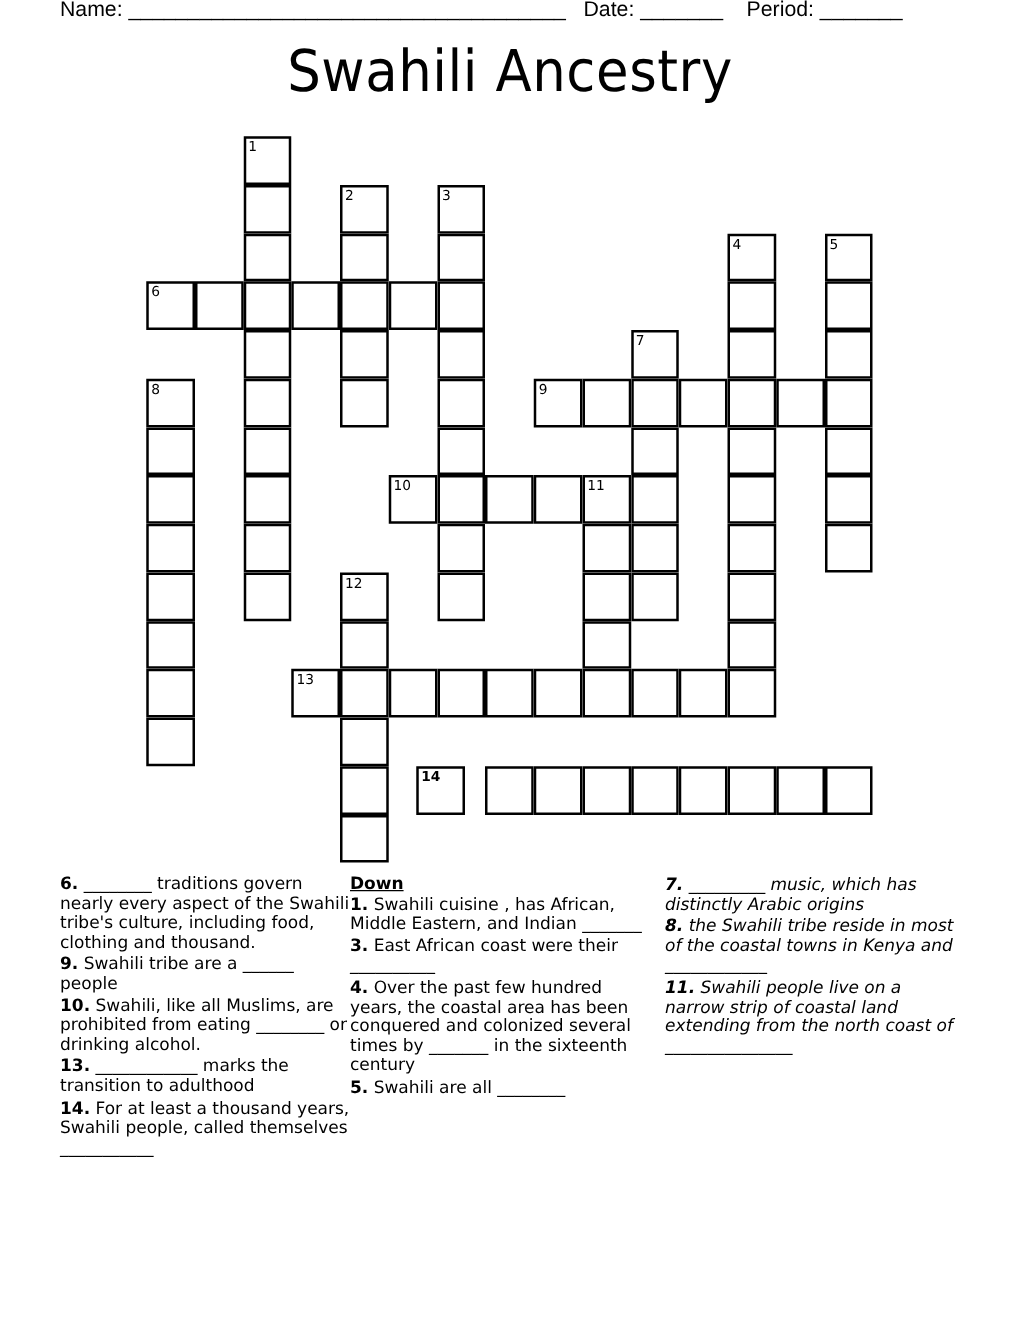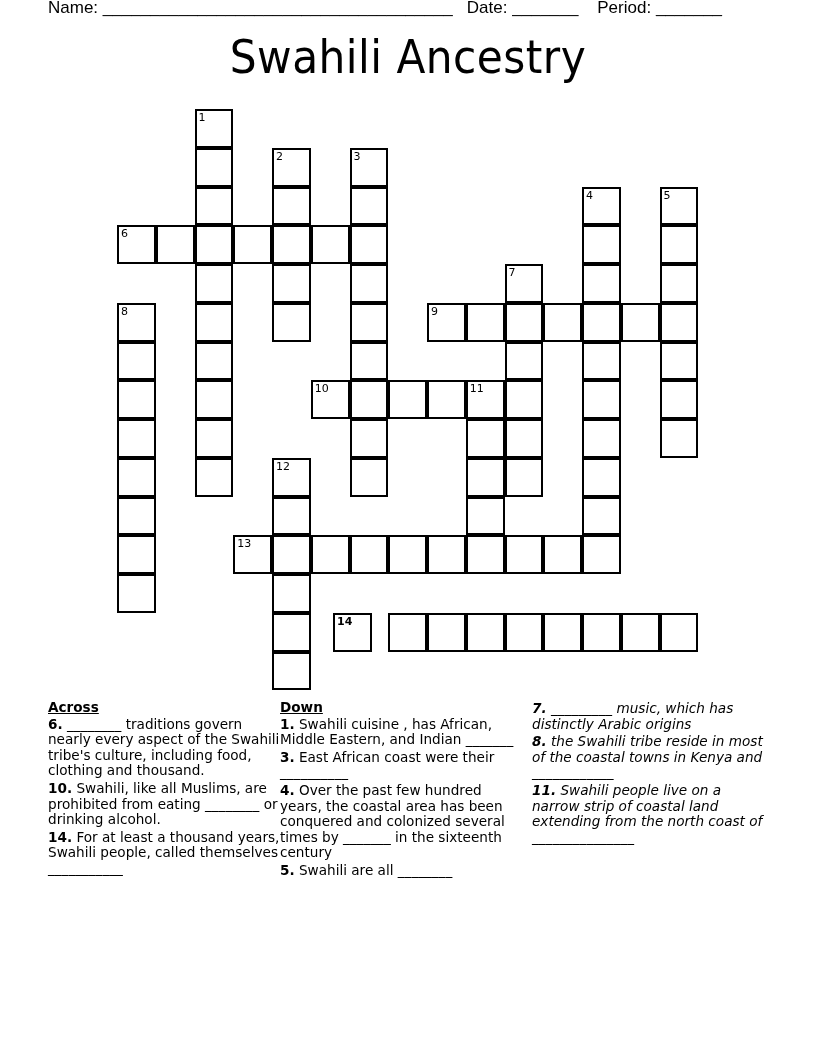--- a/index.html
+++ b/index.html
@@ -158,23 +158,24 @@
     <div class="cell" style="left: 310px; top: 503.75px;"></div>
     <div class="cell" style="left: 348.75px; top: 503.75px;"></div>
     <div class="cell" style="left: 387.5px; top: 503.75px;"></div>
     <div class="cell" style="left: 426.25px; top: 503.75px;"></div>
     <div class="cell" style="left: 465px; top: 503.75px;"></div>
     <div class="cell" style="left: 503.75px; top: 503.75px;"></div>
     <div class="cell" style="left: 542.5px; top: 503.75px;"></div>
   </div>
 
 <div class="clues" id="col-across">
-  <h3>Across</h3>
   <div class="clue"><b>6.</b><span> ________ traditions govern nearly every aspect of the Swahili tribe's culture, including food, clothing and thousand.</span></div>
+  <div class="clue"><b>9.</b><span> Swahili tribe are a ______ people</span></div>
   <div class="clue"><b>10.</b><span> Swahili, like all Muslims, are prohibited from eating ________ or drinking alcohol.</span></div>
+  <div class="clue"><b>13.</b><span> ____________ marks the transition to adulthood</span></div>
   <div class="clue"><b>14.</b><span> For at least a thousand years, Swahili people, called themselves ___________</span></div>
 </div>
 
 <div class="clues" id="col-down">
   <h3>Down</h3>
   <div class="clue"><b>1.</b><span> Swahili cuisine , has African, Middle Eastern, and Indian _______</span></div>
   <div class="clue"><b>3.</b><span> East African coast were their __________</span></div>
   <div class="clue"><b>4.</b><span> Over the past few hundred years, the coastal area has been conquered and colonized several times by _______ in the sixteenth century</span></div>
   <div class="clue"><b>5.</b><span> Swahili are all ________</span></div>
 </div>

